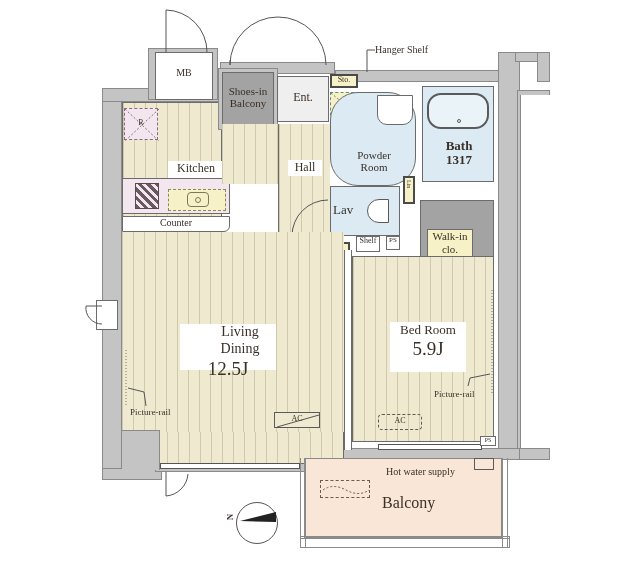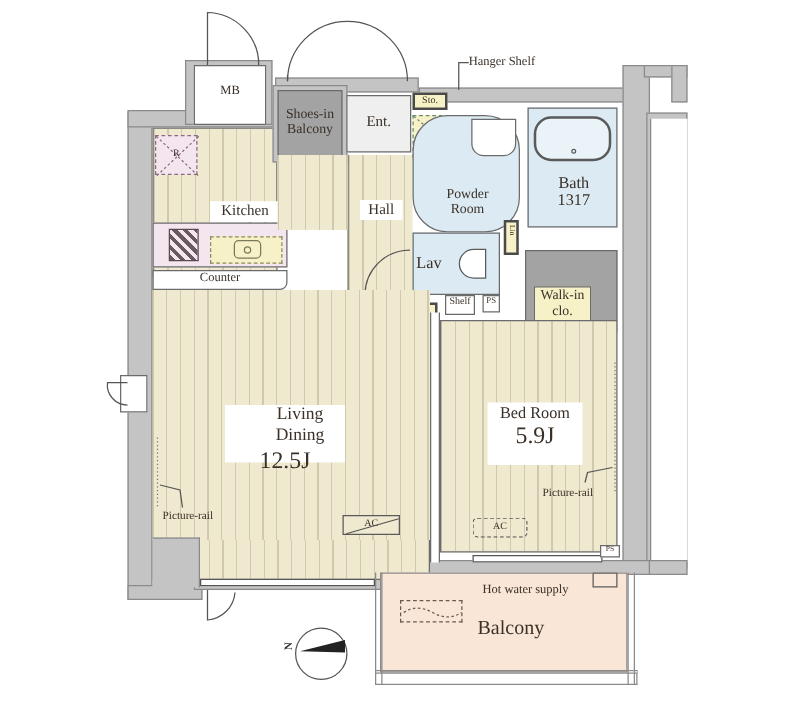--- a/index.html
+++ b/index.html
@@ -104,21 +104,21 @@
     </svg>
   <div class="lbl" style="position:relative;font-size:8px;margin-top:14px;">W</div>
 </div>
 <div class="abs floor-tile line" style="left:330px;top:92px;width:86px;height:94px;border-radius:28px;">
   <div class="abs" style="left:46px;top:2px;width:36px;height:30px;background:#fff;border:1px solid #6b6b6b;border-radius:0 0 10px 10px;"></div>
   <div class="lbl mid" style="position:absolute;left:8px;top:56px;width:70px;font-size:11px;">
     <div>Powder</div>
     <div>Room</div>
   </div>
 </div>
-<div class="abs floor-tile line" style="left:422px;top:86px;width:72px;height:96px;">
+<div class="abs floor-tile line" style="left:422px;top:86px;width:72px;height:96px;font-weight:bold;">
   <div class="abs" style="left:4px;top:6px;width:62px;height:36px;border:2px solid #5a5a5a;border-radius:14px;background:#eaf3f8;">
     <div class="abs" style="left:28px;top:24px;width:4px;height:4px;border:1px solid #5a5a5a;border-radius:50%;"></div>
   </div>
   <div class="lbl mid" style="position:absolute;left:6px;top:52px;width:60px;font-size:13px;">
     <div>Bath</div>
     <div>1317</div>
   </div>
 </div>
 
 <div class="abs floor-tile line" style="left:330px;top:186px;width:70px;height:50px;">

